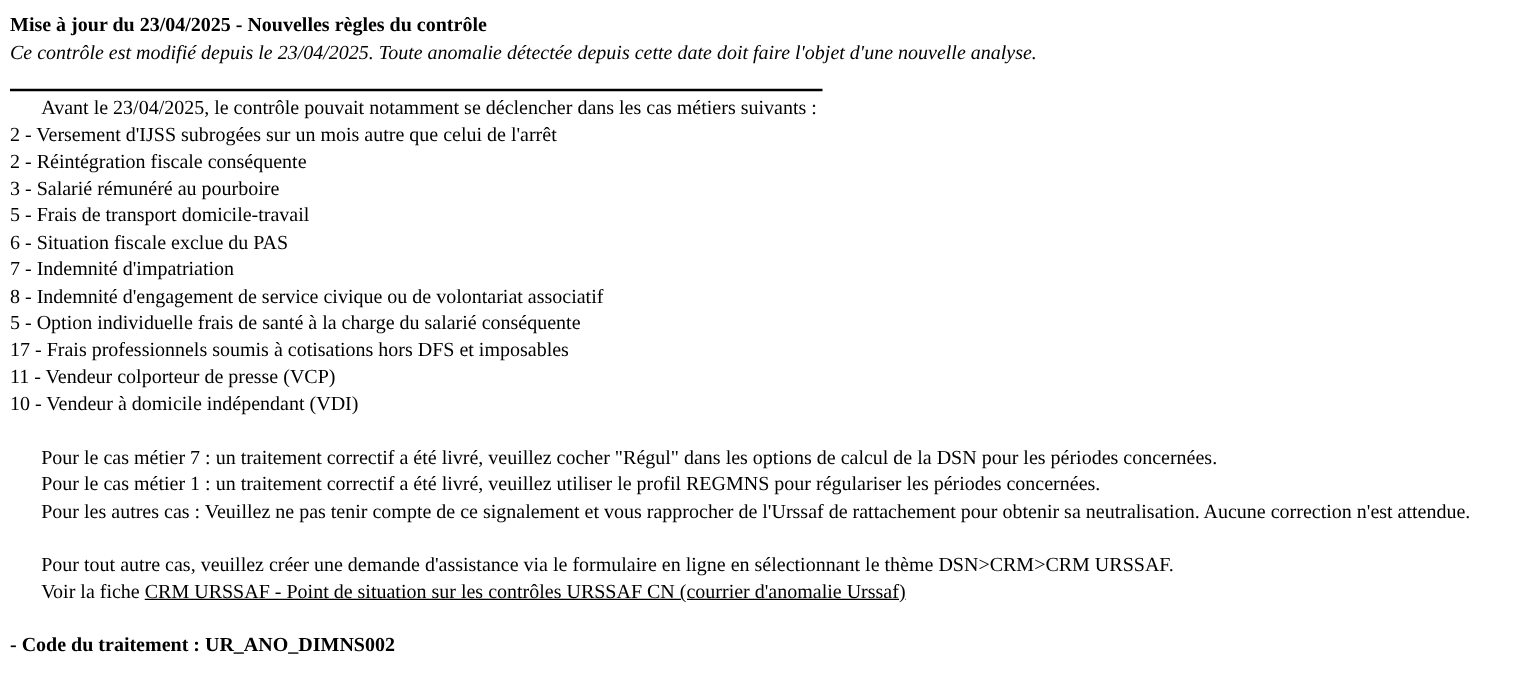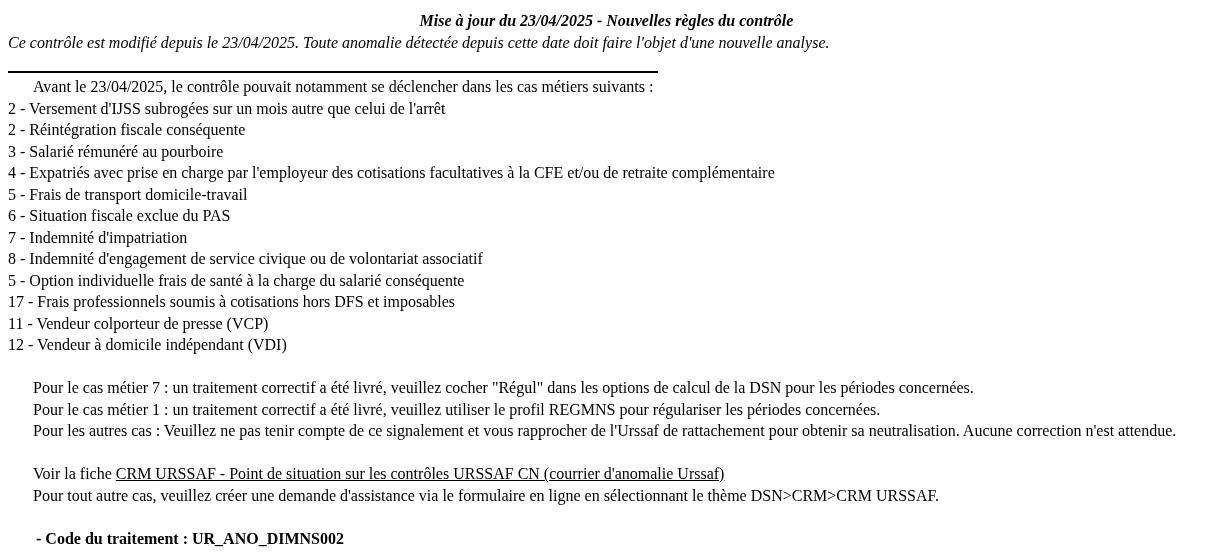--- a/index.html
+++ b/index.html
@@ -15,22 +15,20 @@
     background: #ffffff;
     color: #000000;
     font-family: "Liberation Serif", serif;
     font-size: 16px;
     line-height: 21.5px;
     padding: 10px 10px 0 8px;
     overflow: hidden;
   }
   .title-line {
     font-weight: bold;
-    font-style: italic;
-    text-align: center;
   }
   .subtitle-line {
     font-style: italic;
   }
   .rule {
     border: none;
     border-top: 2px solid #000000;
     width: 650px;
     margin: 18px 0 3px 0;
   }
@@ -44,62 +42,60 @@
   .gap {
     height: 21.5px;
   }
   .doc-link {
     color: #000000;
     text-decoration: underline;
     cursor: pointer;
   }
   .code-line {
     font-weight: bold;
-    margin-left: 28px;
   }
 </style>
 </head>
 <body>
 
 <div class="page">
 
   <div class="title-line">Mise à jour du 23/04/2025 - Nouvelles règles du contrôle</div>
   <div class="subtitle-line">Ce contrôle est modifié depuis le 23/04/2025. Toute anomalie détectée depuis cette date doit faire l'objet d'une nouvelle analyse.</div>
 
   <hr class="rule">
 
   <div class="para">Avant le 23/04/2025, le contrôle pouvait notamment se déclencher dans les cas métiers suivants :</div>
 
   <div>
     <div class="case-line">2 - Versement d'IJSS subrogées sur un mois autre que celui de l'arrêt</div>
     <div class="case-line">2 - Réintégration fiscale conséquente</div>
     <div class="case-line">3 - Salarié rémunéré au pourboire</div>
-    <div class="case-line">4 - Expatriés avec prise en charge par l'employeur des cotisations facultatives à la CFE et/ou de retraite complémentaire</div>
     <div class="case-line">5 - Frais de transport domicile-travail</div>
     <div class="case-line">6 - Situation fiscale exclue du PAS</div>
     <div class="case-line">7 - Indemnité d'impatriation</div>
     <div class="case-line">8 - Indemnité d'engagement de service civique ou de volontariat associatif</div>
     <div class="case-line">5 - Option individuelle frais de santé à la charge du salarié conséquente</div>
     <div class="case-line">17 - Frais professionnels soumis à cotisations hors DFS et imposables</div>
     <div class="case-line">11 - Vendeur colporteur de presse (VCP)</div>
-    <div class="case-line">12 - Vendeur à domicile indépendant (VDI)</div>
+    <div class="case-line">10 - Vendeur à domicile indépendant (VDI)</div>
   </div>
 
   <div class="gap"></div>
 
   <div>
     <div class="para">Pour le cas métier 7 : un traitement correctif a été livré, veuillez cocher "Régul" dans les options de calcul de la DSN pour les périodes concernées.</div>
     <div class="para">Pour le cas métier 1 : un traitement correctif a été livré, veuillez utiliser le profil REGMNS pour régulariser les périodes concernées.</div>
     <div class="para">Pour les autres cas : Veuillez ne pas tenir compte de ce signalement et vous rapprocher de l'Urssaf de rattachement pour obtenir sa neutralisation. Aucune correction n'est attendue.</div>
   </div>
 
   <div class="gap"></div>
 
   <div>
+    <div class="para">Pour tout autre cas, veuillez créer une demande d'assistance via le formulaire en ligne en sélectionnant le thème DSN&gt;CRM&gt;CRM URSSAF.</div>
     <div class="para"><span>Voir la fiche </span><a class="doc-link">CRM URSSAF - Point de situation sur les contrôles URSSAF CN (courrier d'anomalie Urssaf)</a></div>
-    <div class="para">Pour tout autre cas, veuillez créer une demande d'assistance via le formulaire en ligne en sélectionnant le thème DSN&gt;CRM&gt;CRM URSSAF.</div>
   </div>
 
   <div class="gap"></div>
 
   <div class="code-line">- Code du traitement : UR_ANO_DIMNS002</div>
 
 </div>
 
 </body></html>

